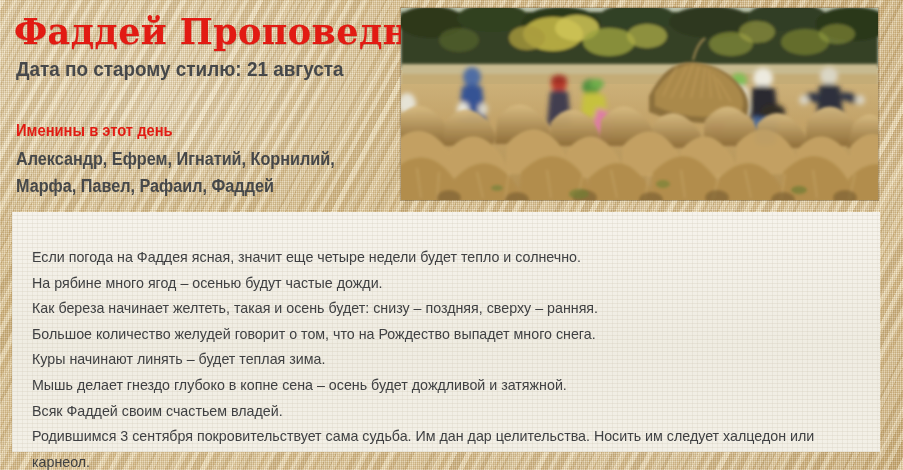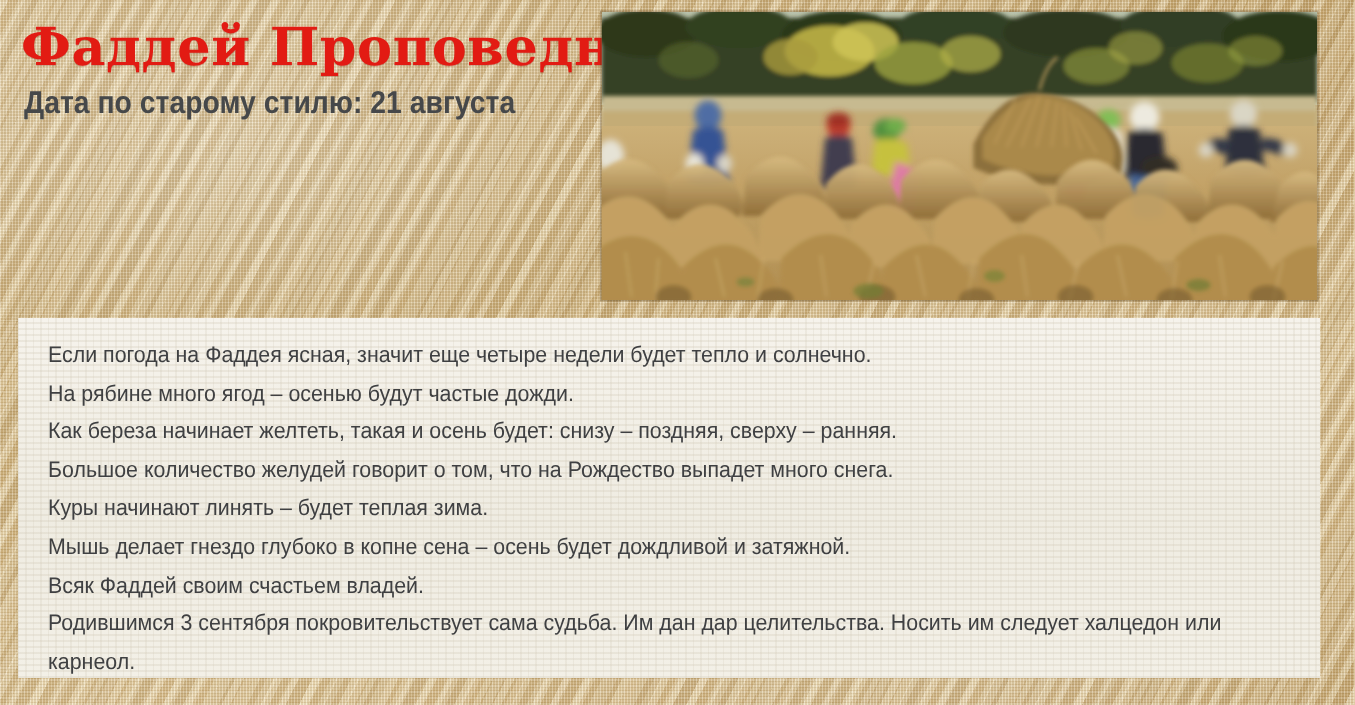--- a/index.html
+++ b/index.html
@@ -138,21 +138,21 @@
     box-sizing: border-box;
     background: #f4f1e9;
     background-image:
       repeating-linear-gradient(0deg,
         rgba(210,202,184,0.30) 0px, rgba(210,202,184,0.30) 1px,
         rgba(255,255,255,0) 1px, rgba(255,255,255,0) 4px),
       repeating-linear-gradient(90deg,
         rgba(205,197,178,0.22) 0px, rgba(205,197,178,0.22) 1px,
         rgba(255,255,255,0) 1px, rgba(255,255,255,0) 5px),
       linear-gradient(180deg, #f6f3ec 0%, #efece2 55%, #f3f0e7 100%);
-    padding: 12px 18px 0 20px;
+    padding: 32px 18px 0 20px;
   }
 
   .omen-line {
     color: #3f4042;
     font-size: 15px;
     line-height: 25.6px;
     font-weight: 400;
     font-stretch: condensed;
     transform: scaleX(0.95);
     transform-origin: left top;
@@ -163,20 +163,27 @@
 <body>
 
 <div class="card">
 
   <div class="left-col">
 
     <h1 class="page-title">Фаддей Проповедник</h1>
 
     <div class="old-style-date">Дата по старому стилю: 21 августа</div>
 
+    <div class="nameday-block">
+      <div class="nameday-heading">Именины в этот день</div>
+      <div class="nameday-names">
+        <div class="nm-line">Александр, Ефрем, Игнатий, Корнилий,</div>
+        <div class="nm-line">Марфа, Павел, Рафаил, Фаддей</div>
+      </div>
+    </div>
 
   </div>
 
   <div class="photo">
     <svg viewBox="0 0 477 192" preserveAspectRatio="none">
       <defs>
         <linearGradient id="skyG" x1="0" y1="0" x2="0" y2="1">
           <stop offset="0" stop-color="#b9c3b0"></stop>
           <stop offset="1" stop-color="#d8dccc"></stop>
         </linearGradient>

